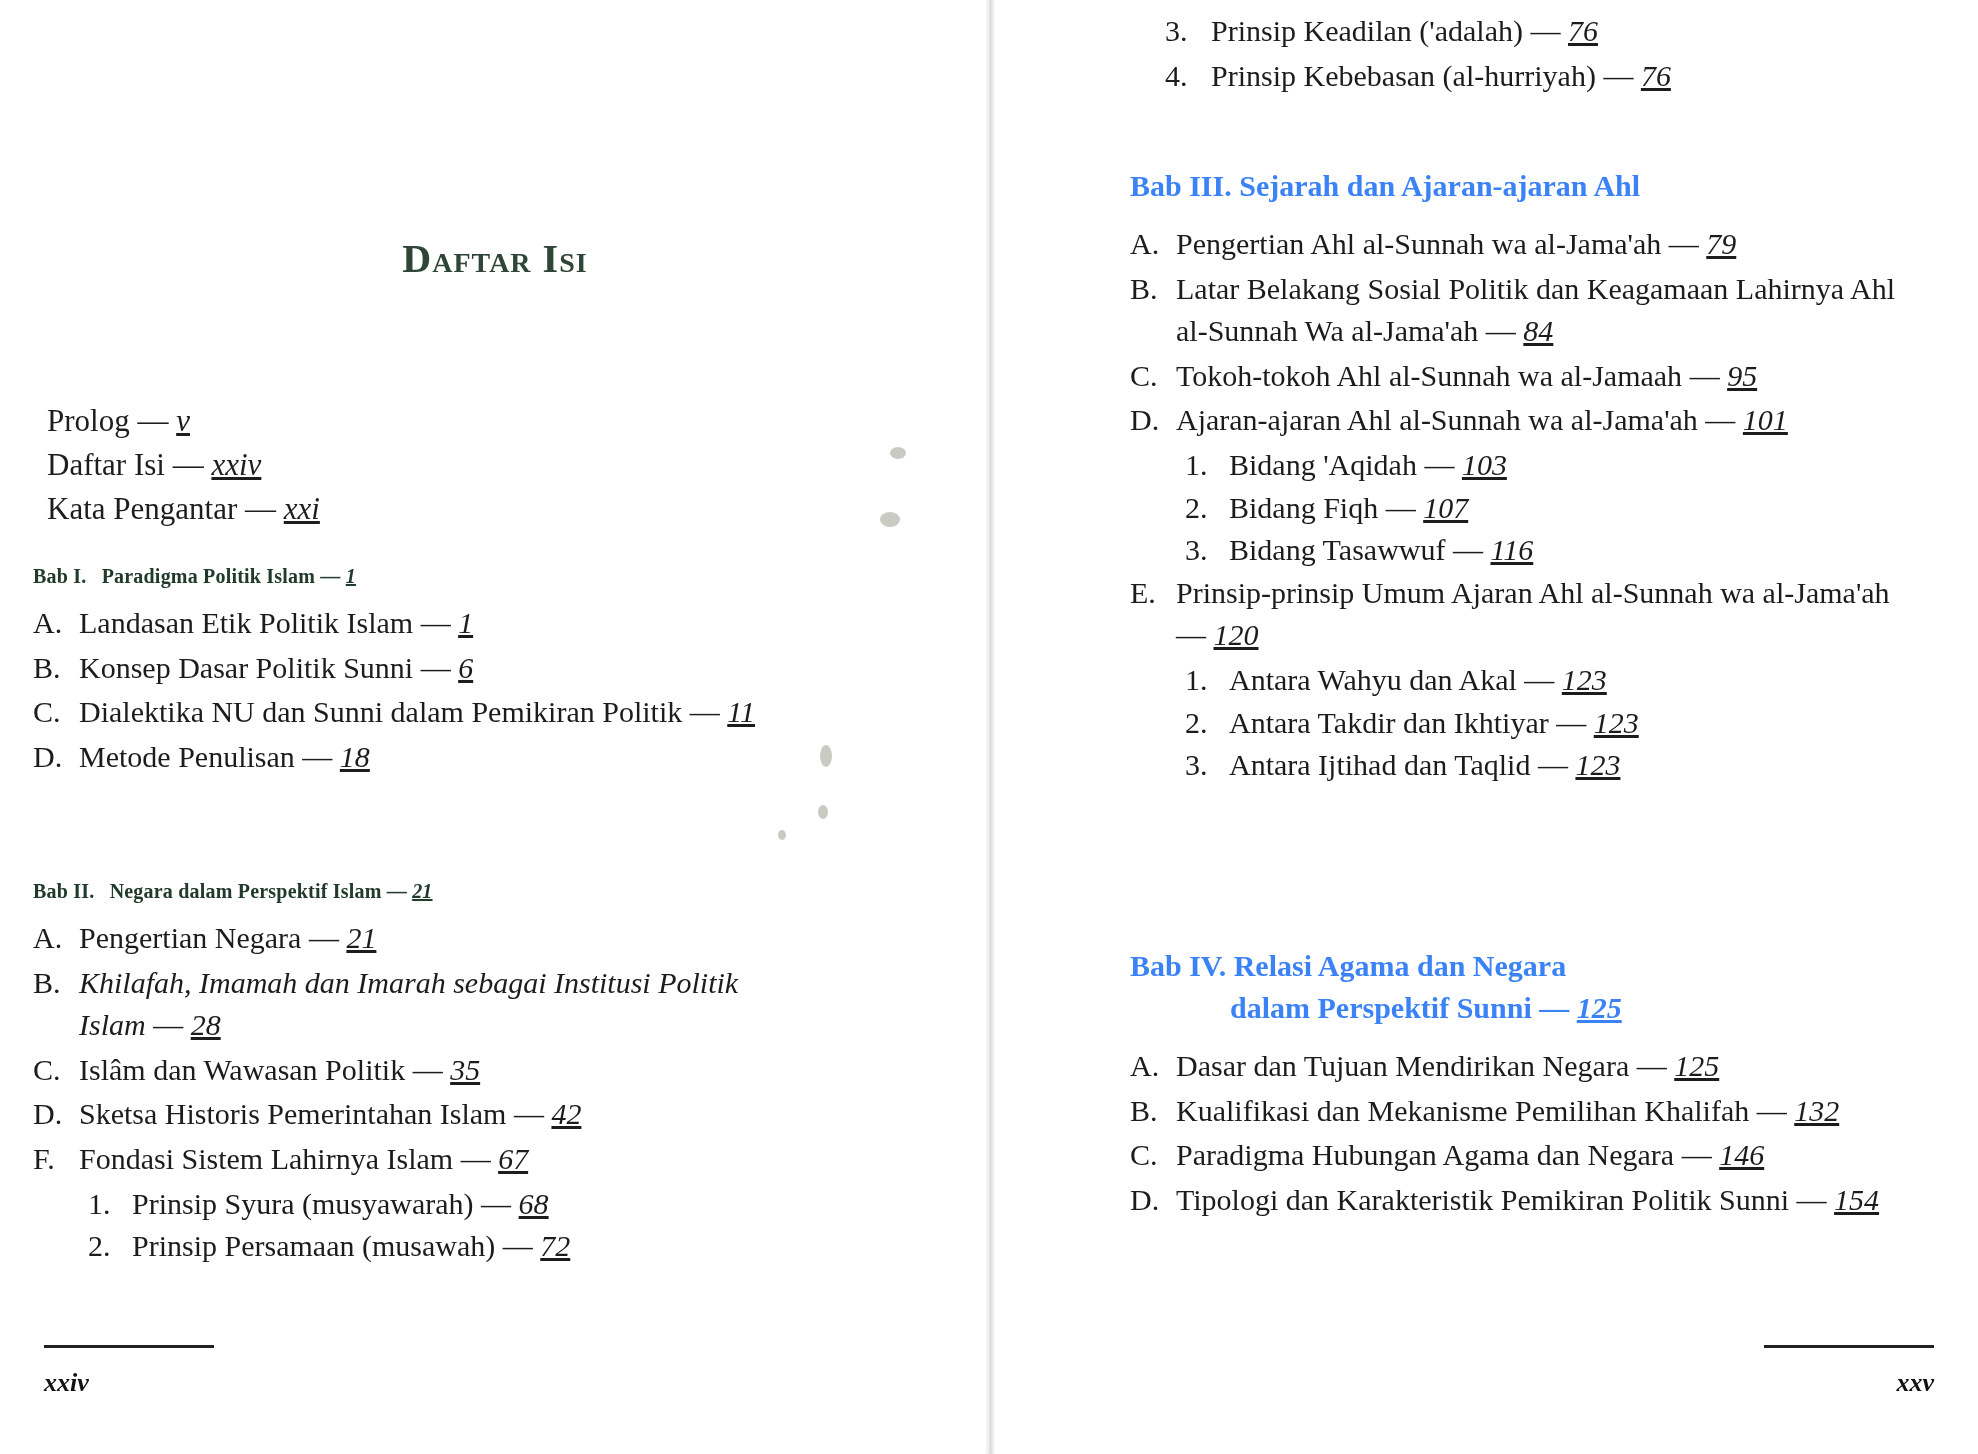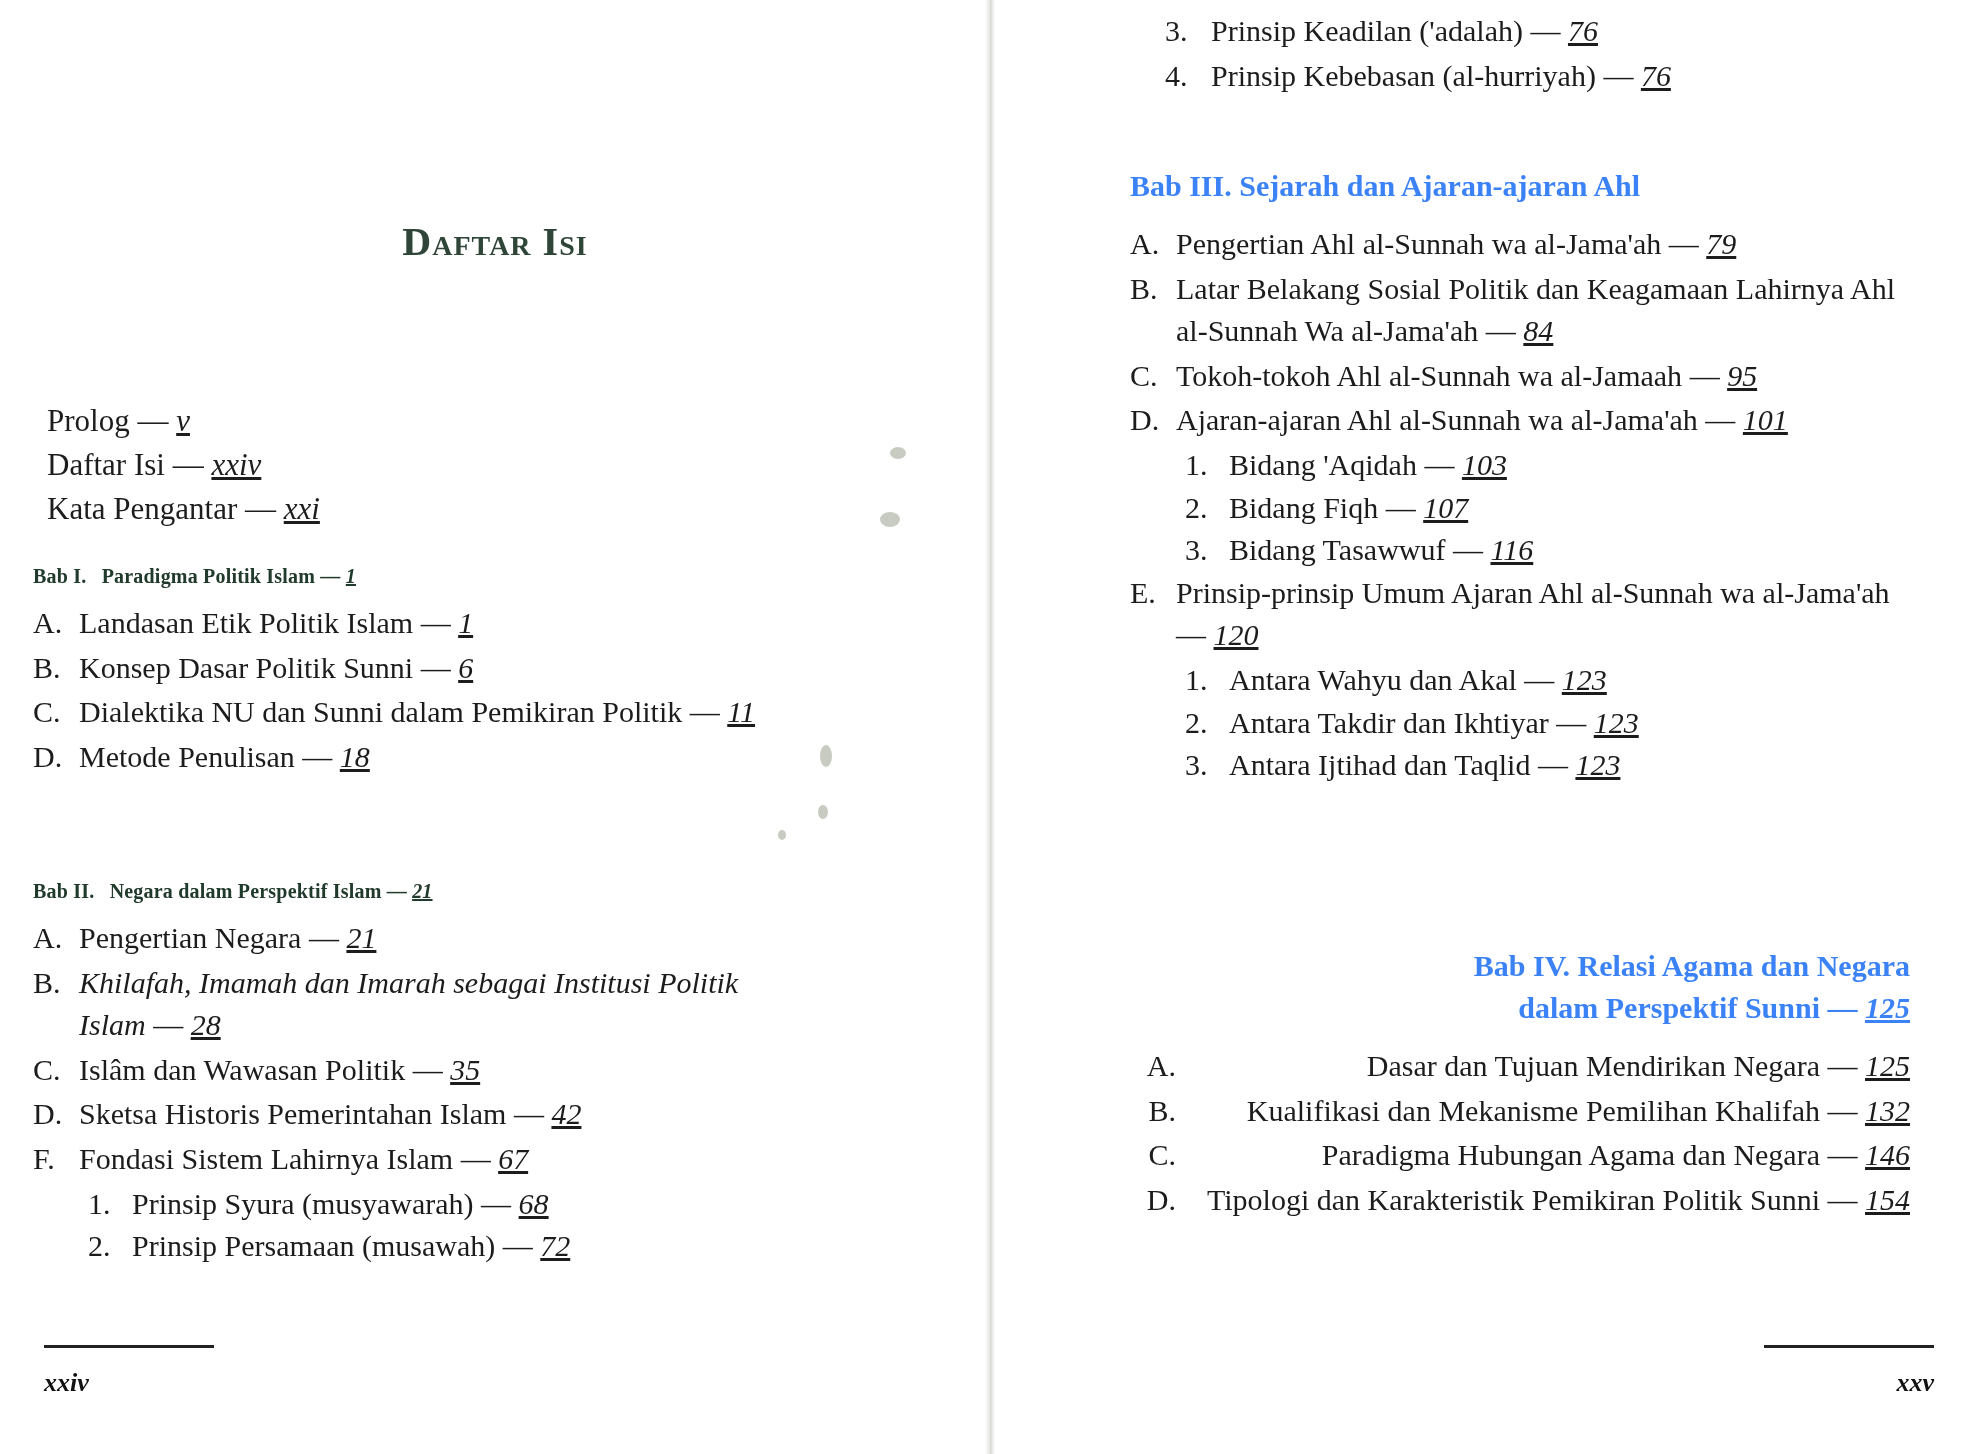--- a/index.html
+++ b/index.html
@@ -20,21 +20,21 @@
     inset: 0;
     display: flex;
   }
   .page {
     position: relative;
     height: 100%;
     box-sizing: border-box;
   }
   .page-left {
     width: 990px;
-    padding: 0 60px 0 0;
+    padding: 17px 60px 0 0;
   }
   .page-right {
     width: 988px;
   }
   .gutter {
     position: absolute;
     left: 985px;
     top: 0;
     width: 10px;
     height: 100%;
@@ -381,21 +381,21 @@
         <li>
           <span class="lbl">3.</span>
           <span class="txt"><span>Antara Ijtihad dan Taqlid</span>
             <span>—</span>
             <span class="pg">123</span>
           </span>
         </li>
       </ul>
     </div>
 
-    <div class="r-block" style="left:140px; top:945px;text-align:right;">
+    <div class="r-block" style="left:140px; top:945px;">
       <div class="chapter-head-2">
         <span>Bab IV.</span>
         <span>Relasi Agama dan Negara</span>
         <span class="line2"><span>dalam Perspektif Sunni</span>
           <span>—</span>
           <span class="pg">125</span>
         </span>
       </div>
       <ul class="entries">
         <li>

